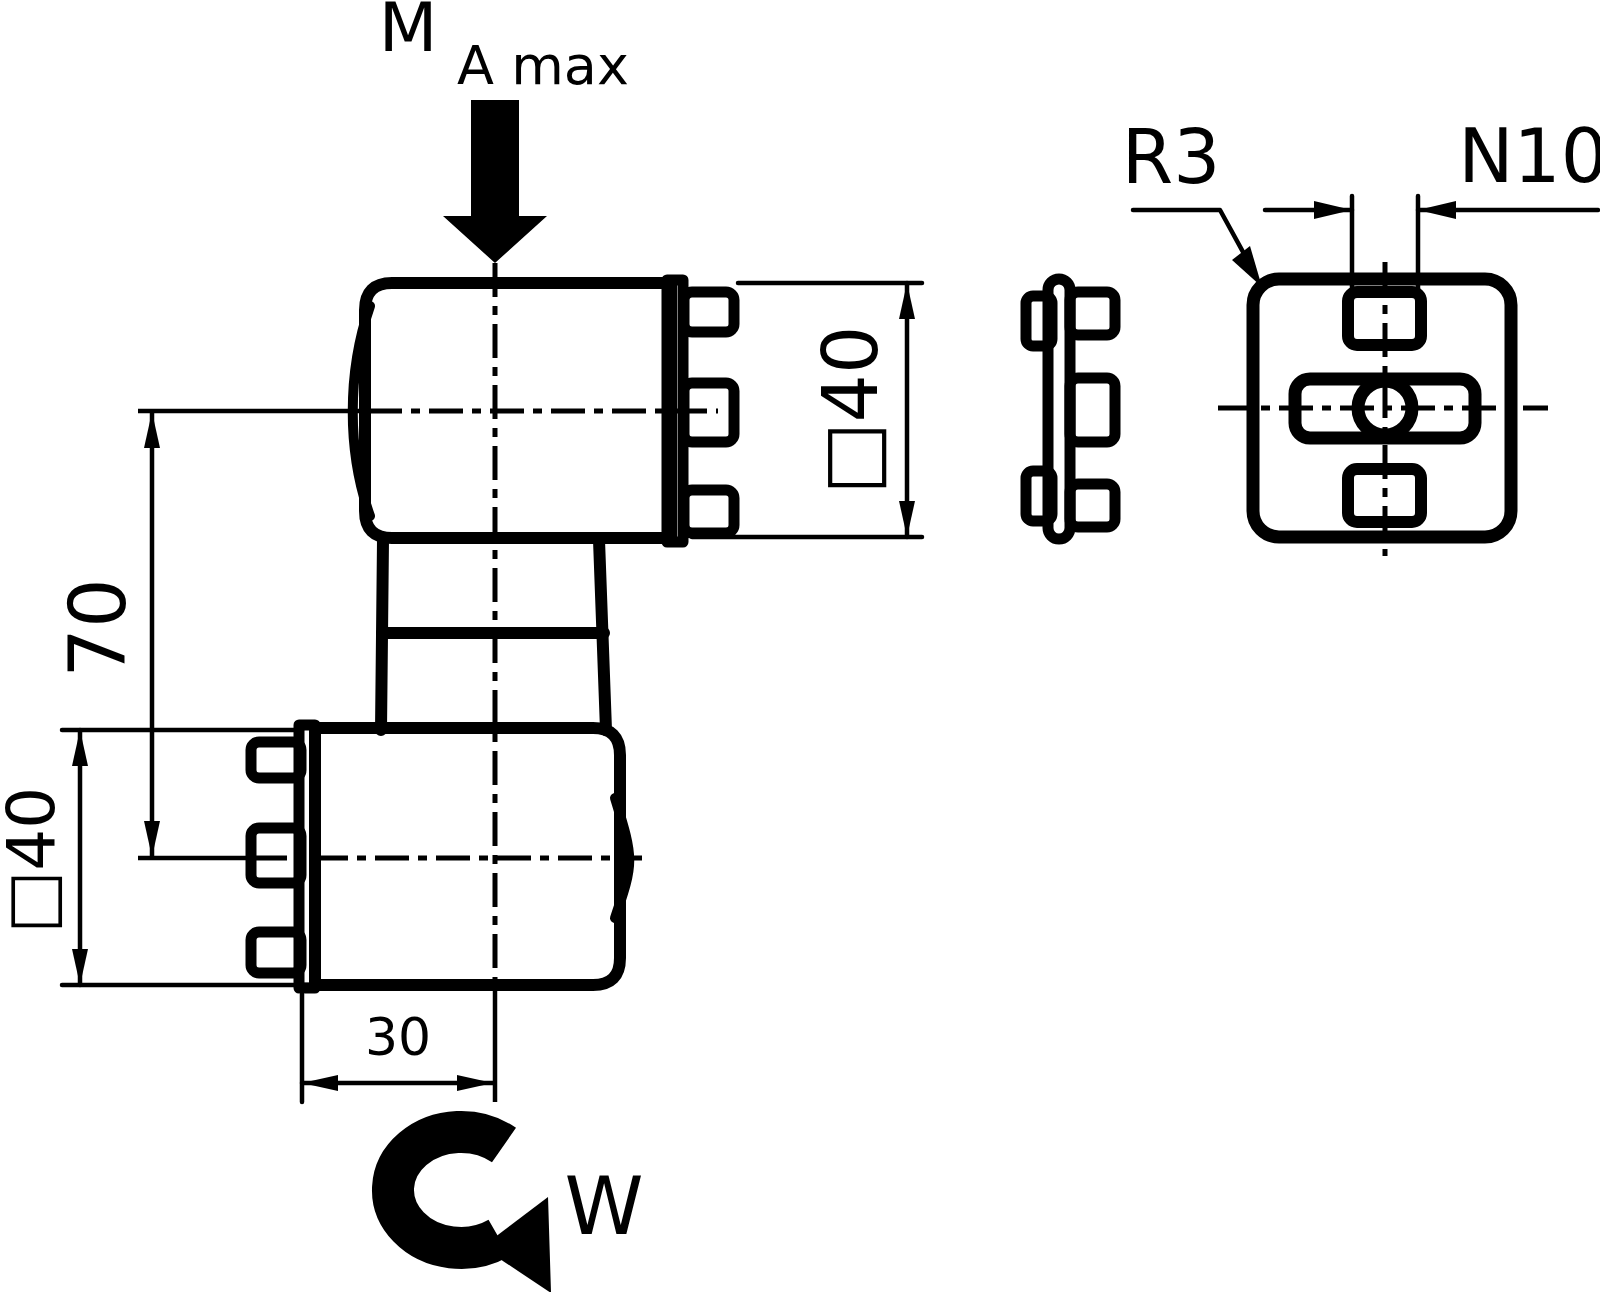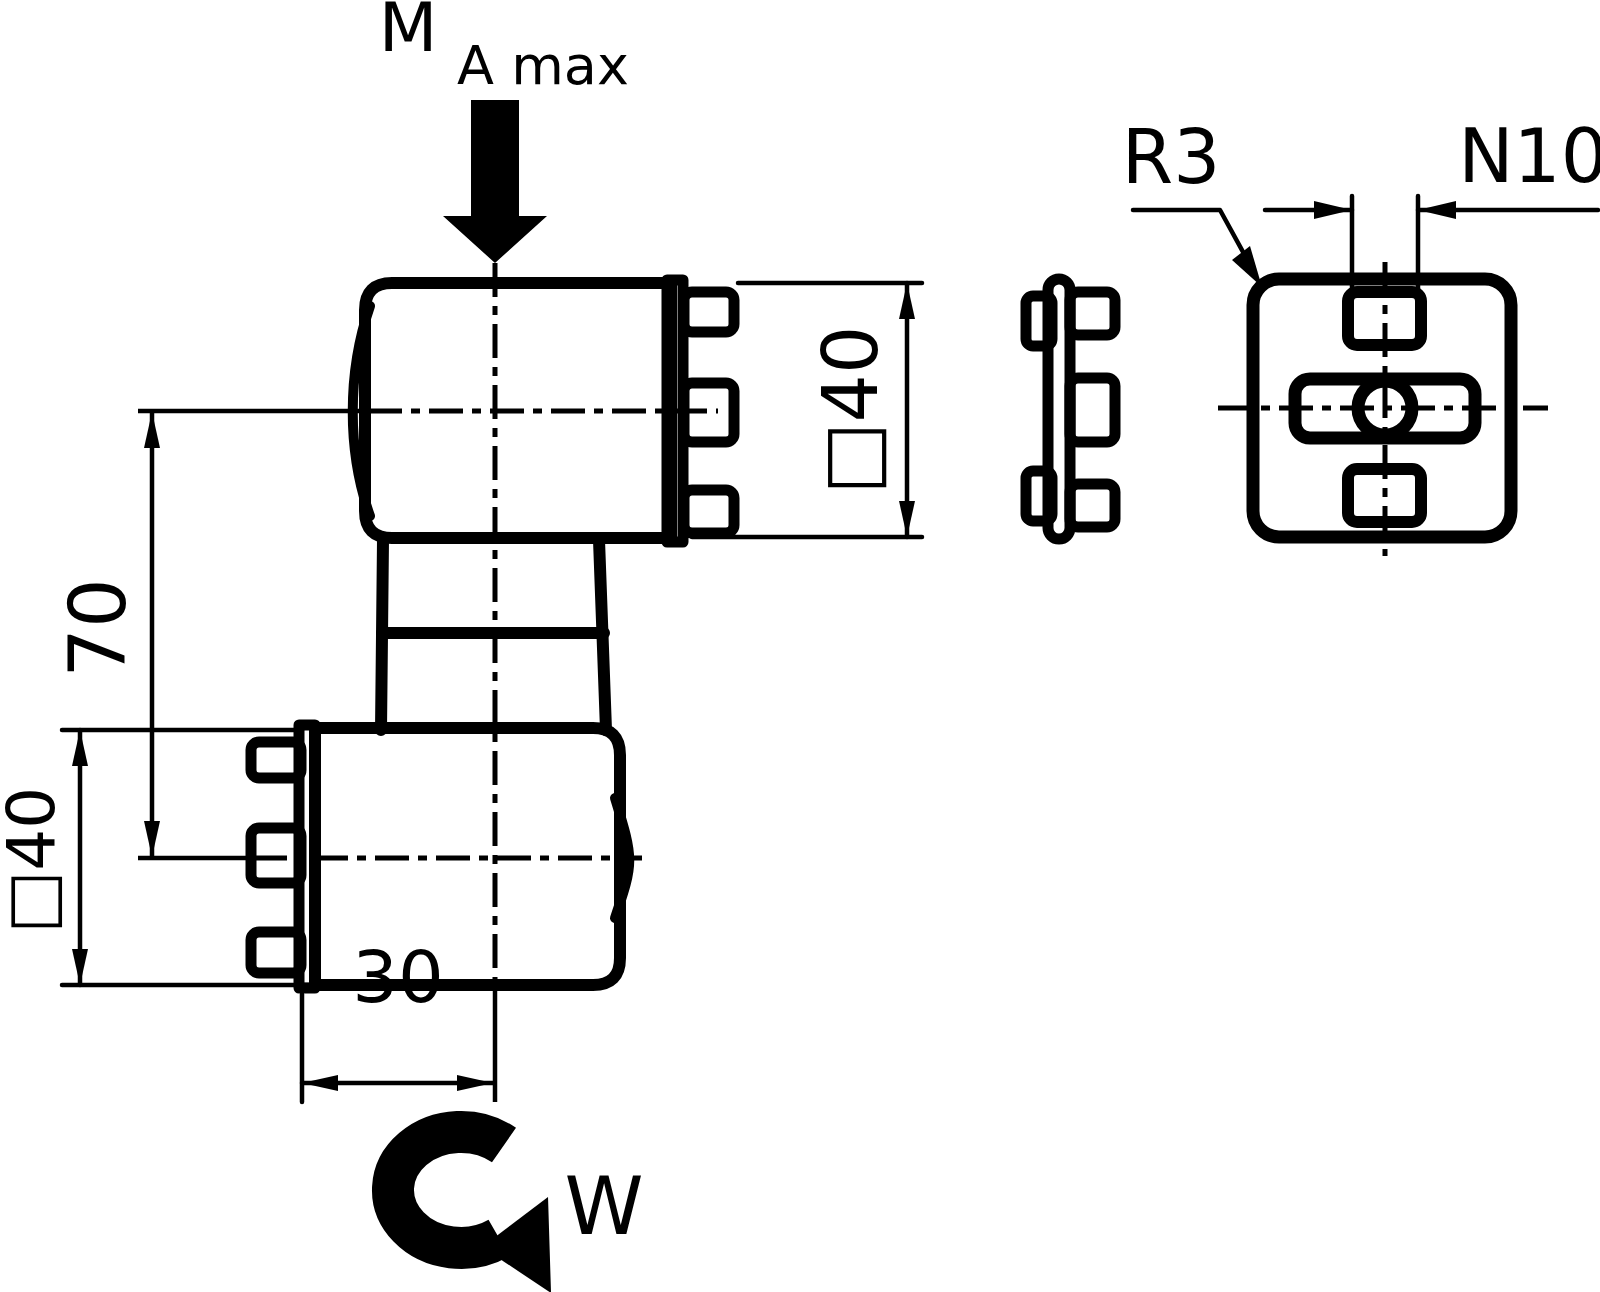--- a/index.html
+++ b/index.html
@@ -127,21 +127,21 @@
 
   <div class="lbl" style="left:408px;top:28px;font-size:68px;">M</div>
   <div class="lbl" style="left:543px;top:66px;font-size:54px;">A max</div>
 
   <div class="lbl rot" style="left:98px;top:628px;font-size:78px;">70</div>
 
   <div class="lbl rot" style="left:32px;top:860px;font-size:66px;">□40</div>
 
   <div class="lbl rot" style="left:851px;top:410px;font-size:76px;">□40</div>
 
-  <div class="lbl" style="left:398px;top:977px;font-size:72px;text-align:center;">30</div>
+  <div class="lbl" style="left:398px;top:1037px;font-size:52px;text-align:center;">30</div>
 
   <div class="lbl" style="left:604px;top:1207px;font-size:80px;">W</div>
 
   <div class="lbl" style="left:1171px;top:157px;font-size:74px;text-align:right;">R3</div>
 
   <div class="lbl" style="left:1533px;top:156px;font-size:74px;">N10</div>
 
 </div>
 
 </body></html>

